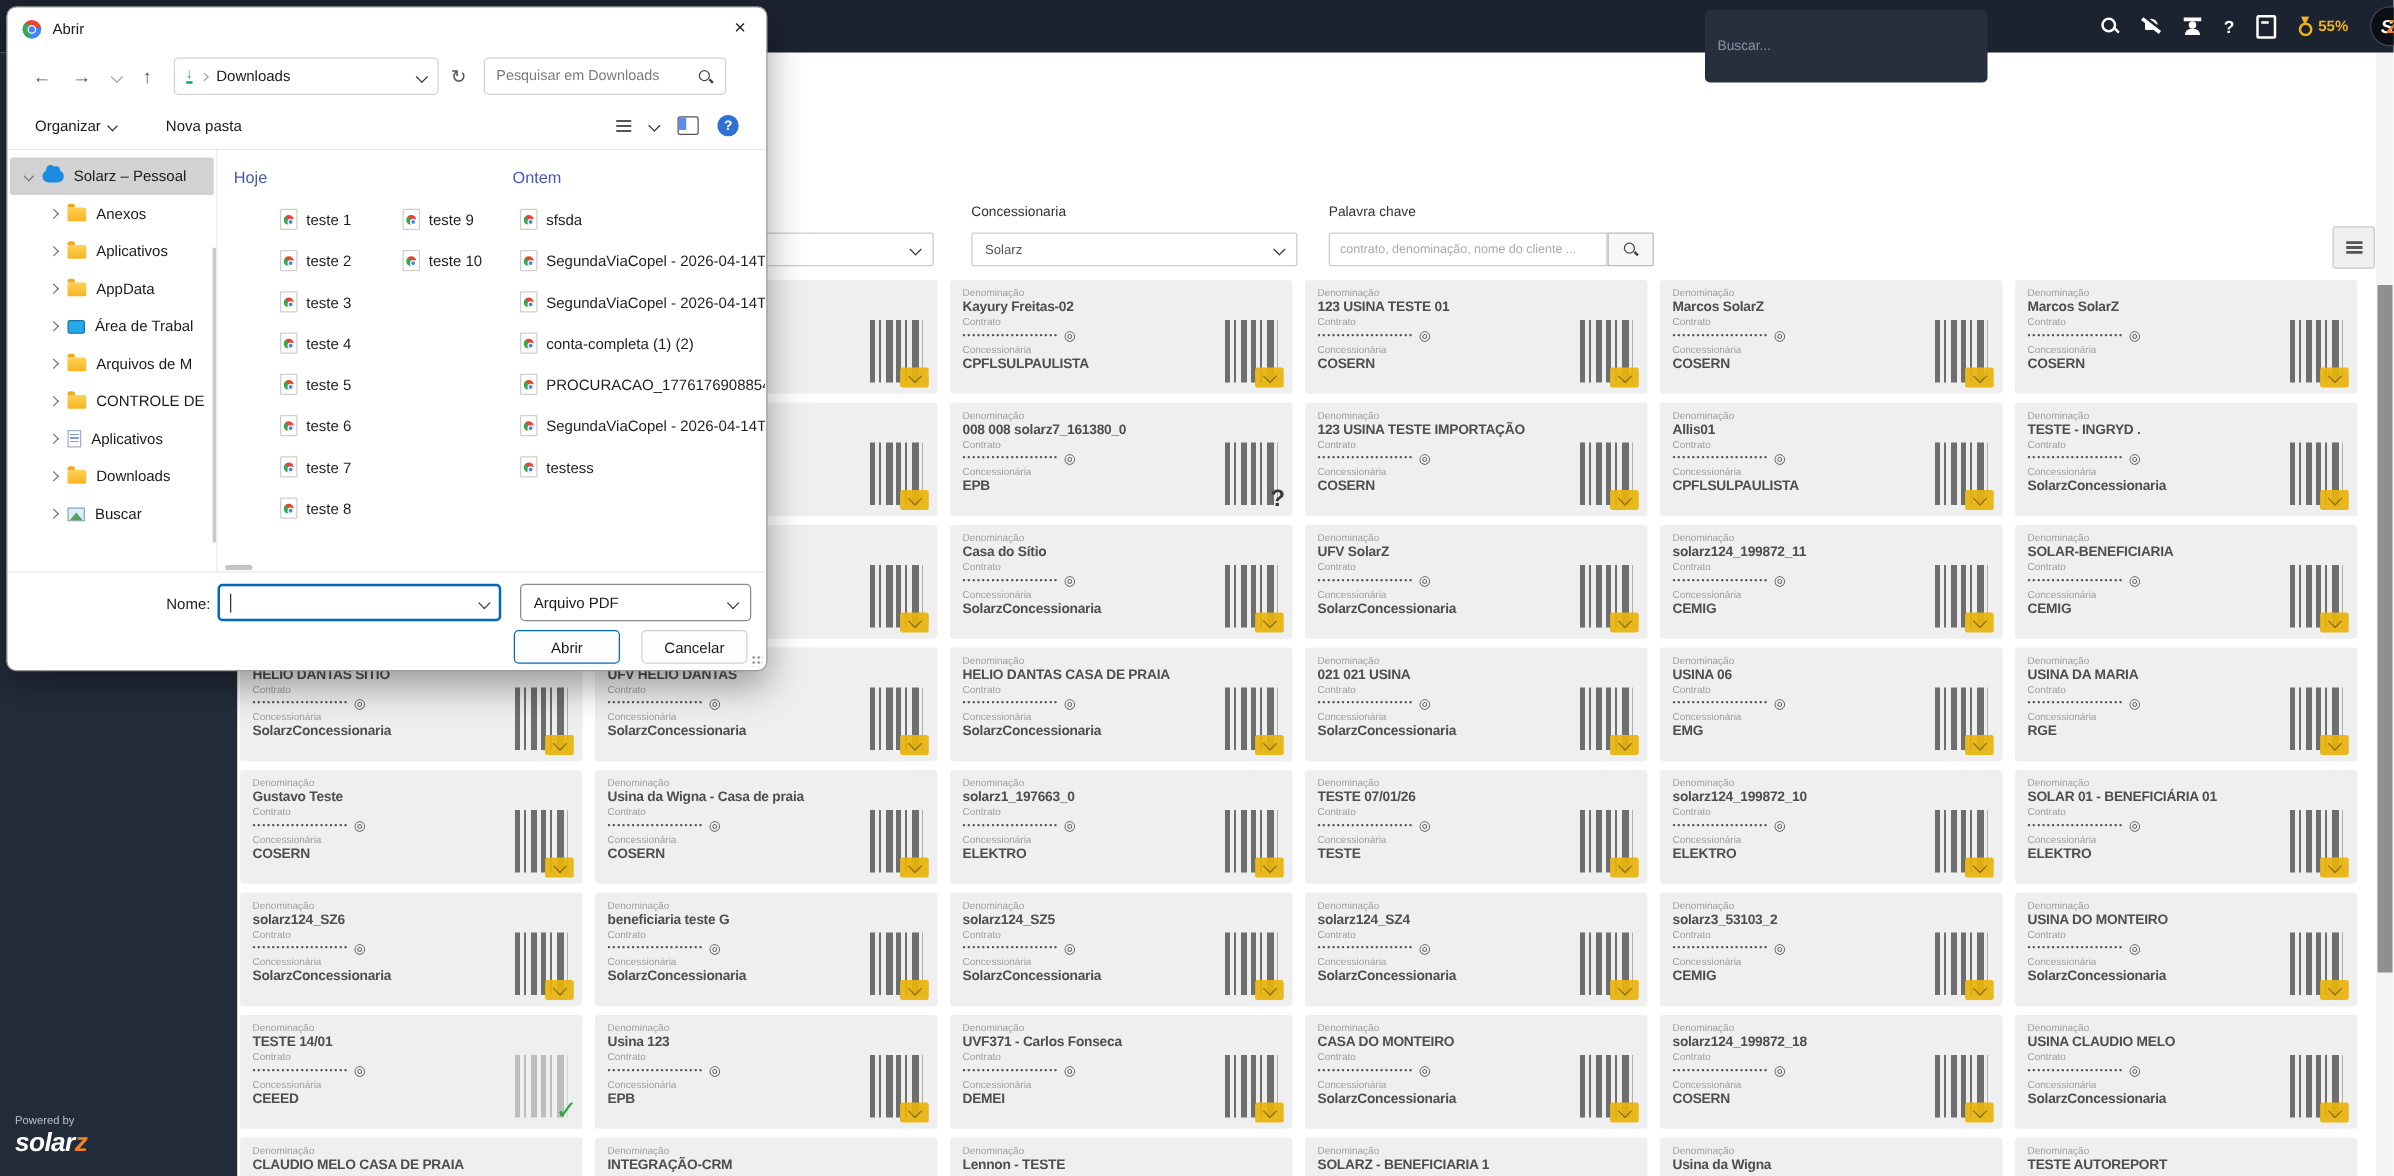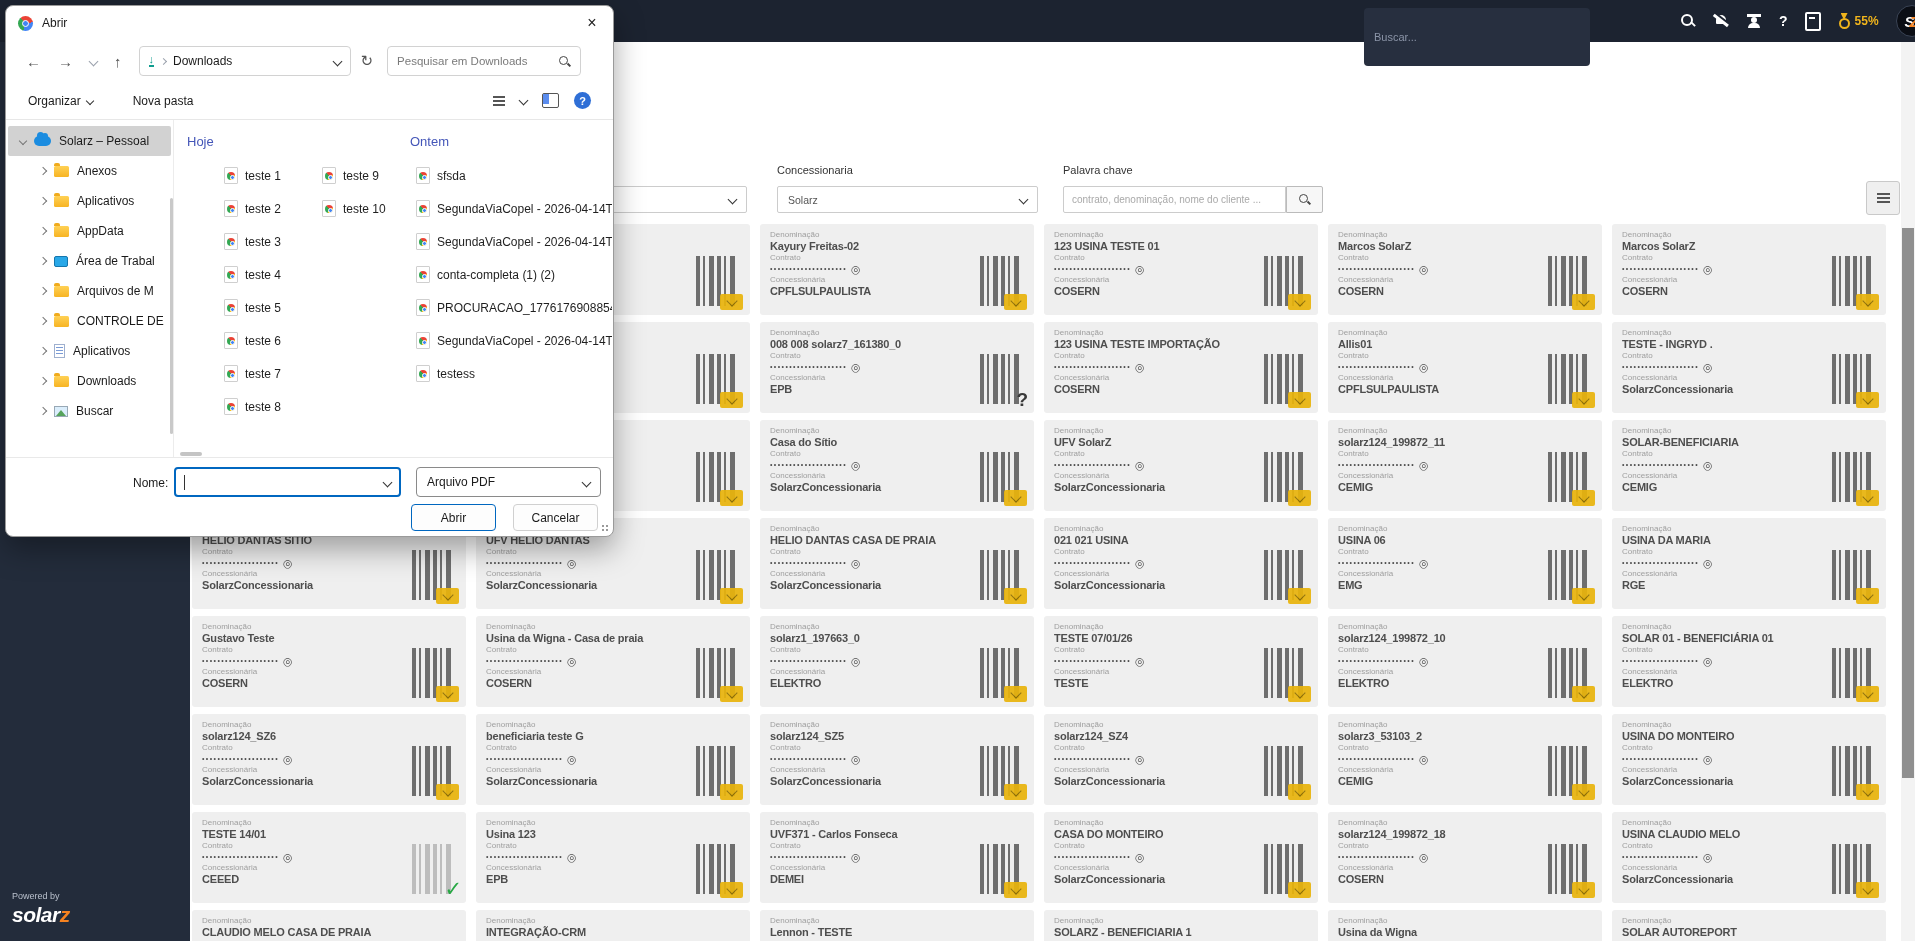--- a/index.html
+++ b/index.html
@@ -909,21 +909,21 @@
       <div class="card">
     <div class="lbl c-den-l">Denominação</div>
     <div class="val c-den">Usina da Wigna</div>
     <div class="lbl c-con-l">Contrato</div>
 
     <div class="val c-cc"></div>
 
   </div>
       <div class="card">
     <div class="lbl c-den-l">Denominação</div>
-    <div class="val c-den">SOLAR AUTOREPORT</div>
+    <div class="val c-den">TESTE AUTOREPORT</div>
     <div class="lbl c-con-l">Contrato</div>
 
     <div class="val c-cc"></div>
 
   </div>
     </div>
 
   <div class="vscroll">
       <div class="vthumb"></div>
     </div>

